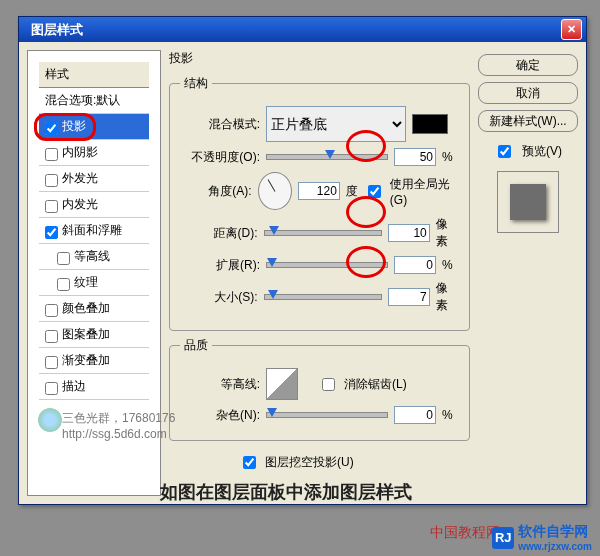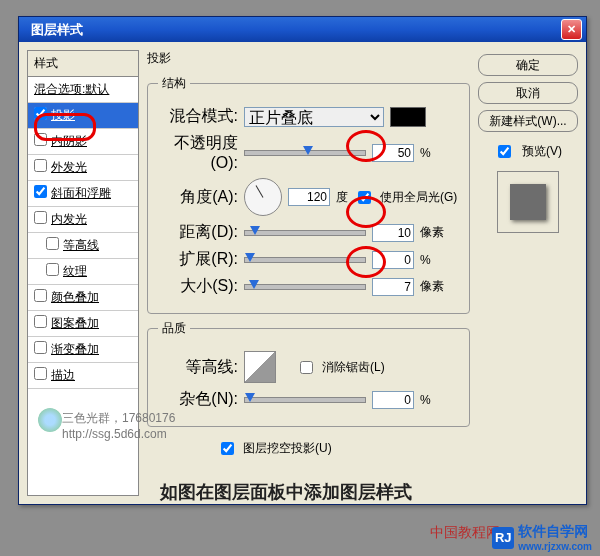--- a/index.html
+++ b/index.html
@@ -51,36 +51,35 @@
   .content {
     display: flex;
     padding: 8px;
     gap: 8px;
     height: calc(100% - 41px);
   }
   .styles-panel {
     width: 110px;
     border: 1px solid #888;
     background: #fff;
-    padding: 0;
+    padding: 11px;
   }
   .styles-header {
     padding: 4px 6px;
     border-bottom: 1px solid #888;
     background: #ece9d8;
     font-size: 12px;
   }
   .style-item {
     padding: 4px 4px 4px 6px;
     display: flex;
-    align-items: flex-start;
+    align-items: flex-end;
     gap: 4px;
     border-bottom: 1px solid #ccc;
     cursor: pointer;
-    text-decoration: underline;
   }
   .style-item.selected {
     background: #2a6bd8;
     color: #fff;
   }
   .style-item input[type=checkbox] {
     margin: 0;
     width: 13px;
     height: 13px;
   }
@@ -114,25 +113,25 @@
   }
   .row {
     display: flex;
     align-items: center;
     gap: 6px;
     margin: 6px 0;
   }
   .lbl {
     width: 80px;
     text-align: right;
-    font-size: 16px;
+    font-size: 12px;
   }
   select {
-    font-size: 16px;
-    height: 20px;
+    font-size: 14px;
+    height: 36px;
     border: 1px solid #7f9db9;
   }
   input[type=text] {
     font-size: 12px;
     height: 16px;
     border: 1px solid #7f9db9;
     text-align: right;
     padding: 0 2px;
   }
   .slider {
@@ -300,26 +299,26 @@
           </div>
           <div class="style-item">
             <input type="checkbox" style="">
             <span>内阴影</span>
           </div>
           <div class="style-item">
             <input type="checkbox" style="">
             <span>外发光</span>
           </div>
           <div class="style-item">
+            <input type="checkbox" style="">
+            <span>内发光</span>
+          </div>
+          <div class="style-item">
             <input type="checkbox" checked="" style="">
             <span>斜面和浮雕</span>
-          </div>
-          <div class="style-item">
-            <input type="checkbox" style="">
-            <span>内发光</span>
           </div>
           <div class="style-item indent">
             <input type="checkbox" style="">
             <span>等高线</span>
           </div>
           <div class="style-item indent">
             <input type="checkbox" style="">
             <span>纹理</span>
           </div>
           <div class="style-item">

